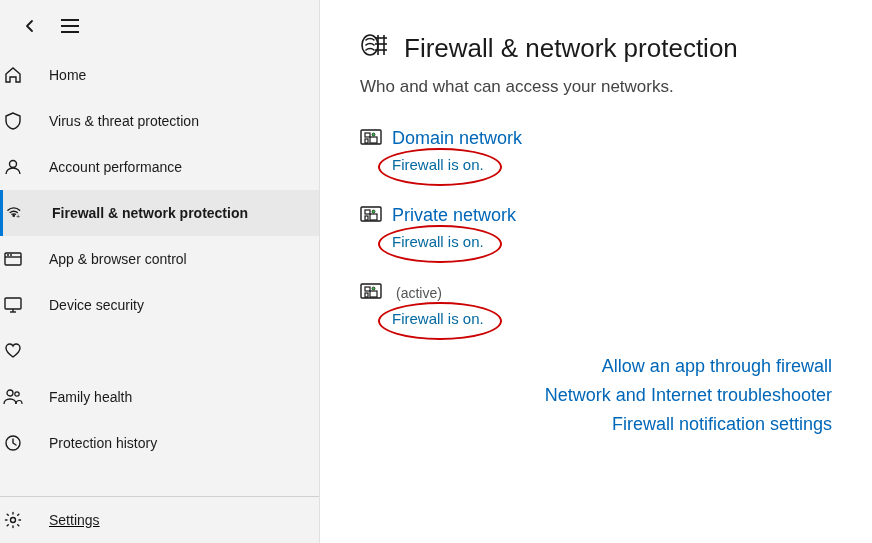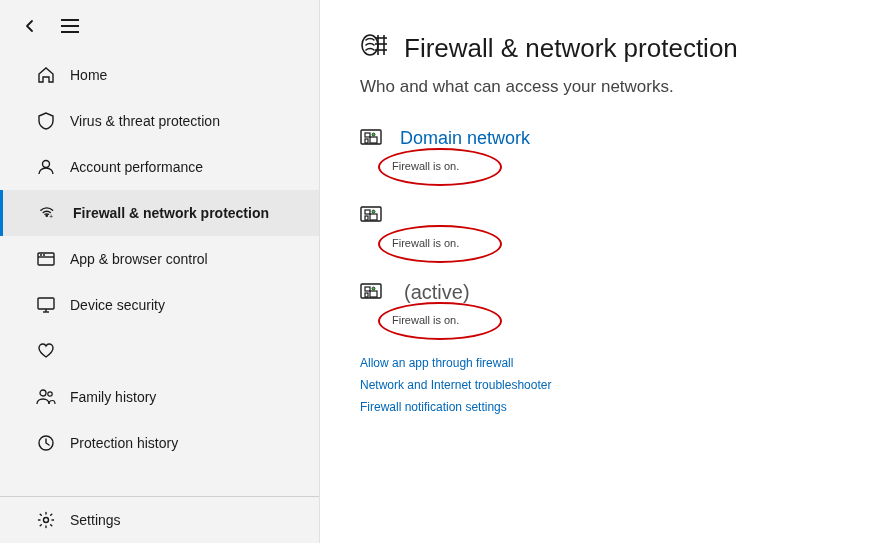--- a/index.html
+++ b/index.html
@@ -47,23 +47,23 @@
       display: flex;
       align-items: center;
       justify-content: center;
       cursor: pointer;
       border-radius: 3px;
     }
 
     .nav-item {
       display: flex;
       align-items: center;
-      padding: 13px 36px;
+      padding: 13px 3px;
       cursor: pointer;
-      gap: 14px;
+      gap: 26px;
       font-size: 14px;
       color: #1a1a1a;
       position: relative;
     }
     .nav-item.active {
       background: #e8e8e8;
       border-left: 3px solid #0078d4;
     }
     .nav-item.active .nav-label { font-weight: 600; }
 
@@ -75,20 +75,21 @@
       justify-content: center;
       font-size: 17px;
       flex-shrink: 0;
     }
 
     .nav-label { font-size: 14px; }
 
     .sidebar-bottom {
       margin-top: auto;
       border-top: 1px solid #d0d0d0;
+      text-decoration: underline;
     }
 
     
     .main {
       flex: 1;
       background: #ffffff;
       padding: 30px 40px;
       overflow-y: auto;
     }
 
@@ -117,45 +118,45 @@
     }
 
     
     .network-item {
       margin-bottom: 28px;
     }
 
     .network-header {
       display: flex;
       align-items: center;
-      gap: 18px;
+      gap: 10px;
       margin-bottom: 4px;
     }
 
     .network-icon {
       font-size: 20px;
       color: #1a1a1a;
     }
 
     .network-name {
       font-size: 18px;
       color: #0067b8;
       cursor: pointer;
       text-decoration: none;
     }
 
     .network-badge {
-      font-size: 20px;
+      font-size: 14px;
       color: #555;
       margin-left: 4px;
     }
 
     .firewall-status {
-      font-size: 11px;
-      color: #404040;
+      font-size: 15px;
+      color: #0369a1;
       margin-left: 30px;
       position: relative;
       display: inline-block;
     }
 
     
     .circle-annotation {
       position: relative;
       display: inline-block;
     }
@@ -171,25 +172,26 @@
       pointer-events: none;
     }
 
     
     .links-section {
       margin-top: 20px;
     }
 
     .action-link {
       display: block;
-      font-size: 12px;
+      font-size: 18px;
       color: #0067b8;
       cursor: pointer;
       margin-bottom: 8px;
       text-decoration: none;
+      text-align: right;
     }
 
     
     svg { display: inline-block; }
   </style>
 </head>
 <body>
 
 <nav class="sidebar">
   <div class="sidebar-top">
@@ -281,21 +283,21 @@
 
   <div class="nav-item">
     <span class="nav-icon">
       <svg width="20" height="18" viewBox="0 0 20 18" fill="none">
         <circle cx="7" cy="5" r="3" stroke="#1a1a1a" stroke-width="1.3" fill="none"></circle>
         <path d="M1 16C1 13 3.5 11 7 11C10.5 11 13 13 13 16" stroke="#1a1a1a" stroke-width="1.3" fill="none"></path>
         <circle cx="14" cy="6" r="2.2" stroke="#1a1a1a" stroke-width="1.2" fill="none"></circle>
         <path d="M13 16C13 14 14.5 12.5 16.5 12.5C18 12.5 19 13.5 19 16" stroke="#1a1a1a" stroke-width="1.2" fill="none"></path>
       </svg>
     </span>
-    <span class="nav-label">Family history</span>
+    <span class="nav-label">Family health</span>
   </div>
 
   <div class="nav-item">
     <span class="nav-icon">
       <svg width="18" height="18" viewBox="0 0 18 18" fill="none">
         <circle cx="9" cy="9" r="7" stroke="#1a1a1a" stroke-width="1.4" fill="none"></circle>
         <polyline points="9,5 9,9 12,11" stroke="#1a1a1a" stroke-width="1.4" stroke-linecap="round" fill="none"></polyline>
       </svg>
     </span>
     <span class="nav-label">Protection history</span>
@@ -357,20 +359,21 @@
     <div class="network-header">
       <span class="network-icon">
         <svg width="22" height="22" viewBox="0 0 22 22" fill="none">
           <rect x="1" y="5" width="20" height="14" rx="1" stroke="#1a1a1a" stroke-width="1.4" fill="none"></rect>
           <rect x="5" y="8" width="5" height="4" stroke="#1a1a1a" stroke-width="1.2" fill="none"></rect>
           <rect x="5" y="14" width="3" height="4" stroke="#1a1a1a" stroke-width="1.2" fill="none"></rect>
           <rect x="10" y="12" width="7" height="6" stroke="#1a1a1a" stroke-width="1.2" fill="none"></rect>
           <rect x="12" y="8" width="3" height="3" rx="3" fill="#2ecc40" stroke="#1a1a1a" stroke-width="0.8"></rect>
         </svg>
       </span>
+      <a class="network-name">Private network</a>
     </div>
     <div style="margin-left:32px; margin-top:2px;">
       <span class="circle-annotation">
         <span class="firewall-status" style="margin-left:0;">Firewall is on.</span>
       </span>
     </div>
   </div>
 
   <div class="network-item">
     <div class="network-header">

